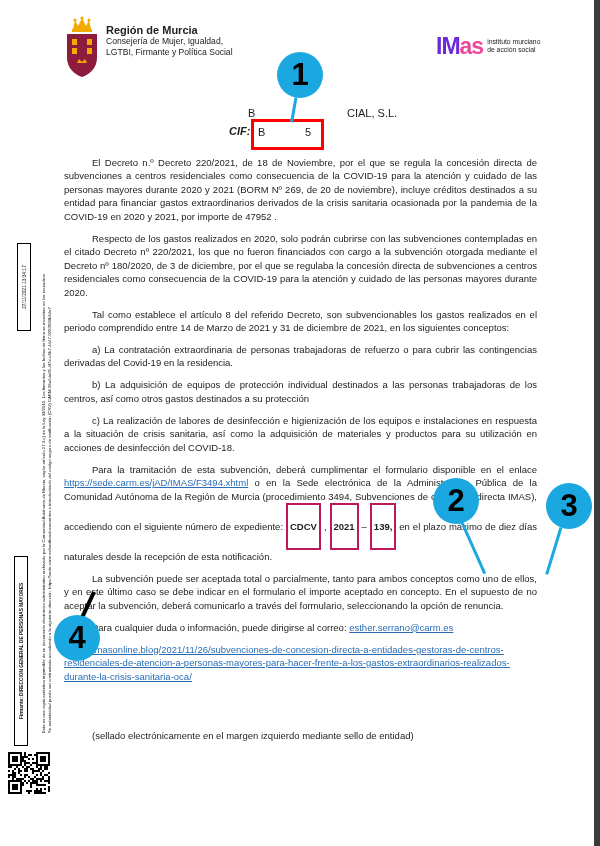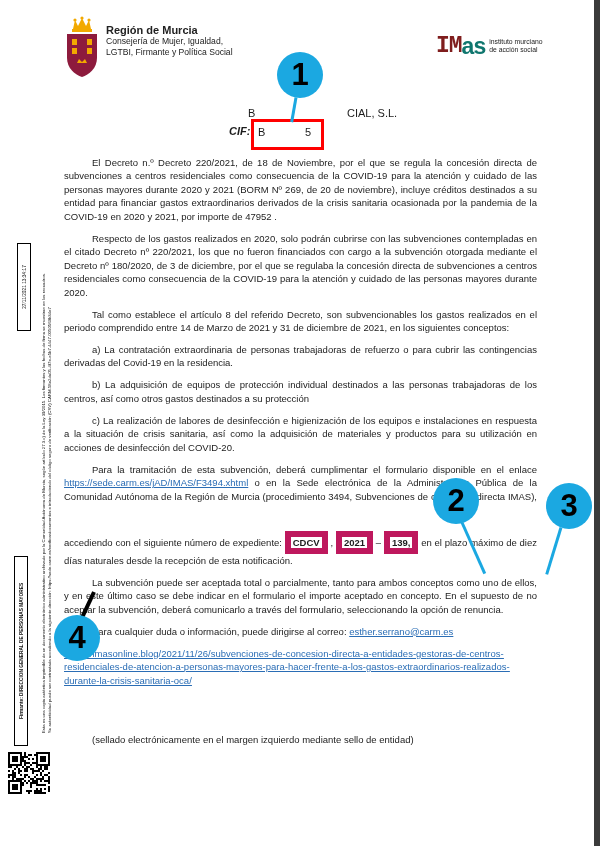--- a/index.html
+++ b/index.html
@@ -6,36 +6,36 @@
   .page{position:relative;width:600px;height:846px;background:#fff;overflow:hidden;
         font-family:"Liberation Sans",sans-serif;color:#1c1c1c;}
   .edge-strip{position:absolute;right:0;top:0;width:6px;height:846px;background:#3b3b3b;}
 
   
   .crest{position:absolute;left:63px;top:15px;}
   .region-text{position:absolute;left:106px;top:25px;font-size:8.6px;line-height:11px;color:#222;}
   .region-text .rt-title{font-weight:bold;font-size:11px;}
   .imas-logo{position:absolute;left:436px;top:35px;display:flex;align-items:center;}
   .imas-big{font-size:23px;font-weight:bold;letter-spacing:-1px;line-height:22px;}
-  .imas-black{color:#7f1d1d;font-family:Liberation Mono, monospace;}
-  .imas-blue{color:#0f766e;text-align:right;}
+  .imas-black{color:#6d28d9;}
+  .imas-blue{color:#ec4899;text-align:right;}
   .imas-sub{margin-left:4px;font-size:6.8px;line-height:7.6px;color:#222;}
 
   
   .addr{position:absolute;font-size:11px;color:#1c1c1c;}
   .addr-bold{font-weight:bold;font-style:italic;}
   .cif-box{position:absolute;left:251px;top:119px;width:67px;height:25px;border:3px solid #f00;}
 
   
   .body-flow{position:absolute;left:64px;top:156px;width:473px;font-size:9.5px;
              line-height:13.45px;text-align:justify;}
   .body-flow p{margin:0 0 8.5px 0;text-indent:28px;}
   .doc-link{color:#2a6db5;text-decoration:underline;}
-  .redbox{display:inline-block;font-weight:bold;border:6px solid #be185d;padding:0 2px;
-          line-height:11px;text-indent:0;margin-top:28px;}
+  .redbox{display:inline-block;font-weight:bold;border:2px solid #be185d;padding:16px 2px;
+          line-height:11px;text-indent:0;}
   .blog-link{margin:4px 26px 0 22px;text-indent:0 !important;color:#2a6db5;
              text-decoration:underline;text-align:justify;}
   .sello{margin-top:46px !important;}
 
   
   .num-circle{position:absolute;width:46px;height:46px;border-radius:50%;
               display:flex;align-items:center;justify-content:center;
               font-size:31px;font-weight:bold;color:#000;z-index:6;}
   .leader{position:absolute;height:3px;transform-origin:0 50%;z-index:5;}
 
@@ -109,21 +109,21 @@
 
   <div class="num-circle" style="left:54px;top:615px;background:#1ba8e1;">4</div>
   <div class="leader" style="left:94px;top:590px;width:30px;background:#000;height:4px;transform:rotate(115deg);"></div>
 
   <div class="body-flow">
     <p>El Decreto n.º Decreto 220/2021, de 18 de Noviembre,  por el que se regula la concesión directa de subvenciones a centros residenciales como consecuencia de la COVID-19 para la atención y cuidado de las personas mayores durante 2020 y 2021 (BORM Nº 269, de 20 de noviembre), incluye créditos destinados a su entidad para financiar gastos extraordinarios derivados de la crisis sanitaria ocasionada por la pandemia de la COVID-19 en 2020 y 2021, por importe de 47952 .</p>
     <p>Respecto de los gastos realizados en 2020, solo podrán cubrirse con las subvenciones contempladas en el citado Decreto nº 220/2021, los que no fueron financiados con cargo a la subvención otorgada mediante el Decreto nº 180/2020, de 3 de diciembre, por el que se regulaba la concesión directa de subvenciones a centros residenciales como consecuencia de la COVID-19 para la atención y cuidado de las personas mayores durante 2020.</p>
     <p>Tal como establece el artículo 8 del referido Decreto, son subvencionables los gastos realizados en el periodo comprendido entre 14 de Marzo de 2021 y 31 de diciembre de 2021, en los siguientes conceptos:</p>
     <p>a) La contratación extraordinaria de personas trabajadoras de refuerzo o para cubrir las contingencias derivadas del Covid-19 en la residencia.</p>
     <p>b) La adquisición de equipos de protección individual destinados a las personas trabajadoras de los centros, así como otros gastos destinados a su protección</p>
-    <p>c) La realización de labores de desinfección e higienización de los equipos e instalaciones en respuesta a la situación de crisis sanitaria, así como la adquisición de materiales y productos para su utilización en acciones de desinfección del COVID-20.</p>
+    <p>c) La realización de labores de desinfección e higienización de los equipos e instalaciones en respuesta a la situación de crisis sanitaria, así como la adquisición de materiales y productos para su utilización en acciones de desinfección del COVID-18.</p>
     <p>
       <span>Para la tramitación de esta subvención, deberá cumplimentar el formulario disponible en el enlace </span><a class="doc-link">https://sede.carm.es/jAD/IMAS/F3494.xhtml</a><span> o en la Sede electrónica de la Administración Pública de la Comunidad Autónoma de la Región de Murcia (procedimiento 3494, Subvenciones de concesión directa IMAS), accediendo con el siguiente número de expediente: </span><span class="redbox">CDCV</span><span> , </span><span class="redbox">2021</span><span> – </span><span class="redbox">139,</span><span> en el plazo máximo de diez días naturales desde la recepción de esta notificación.</span>
     </p>
     <p>La subvención puede ser aceptada total o parcialmente, tanto para ambos conceptos como uno de ellos, y en este último caso se debe indicar en el formulario el importe aceptado en concepto. En el supuesto de no aceptar la subvención, deberá comunicarlo a través del formulario, seleccionando la opción de renuncia.</p>
     <p>
       <span>Para cualquier duda o información, puede dirigirse al correo: </span><a class="doc-link">esther.serrano@carm.es</a>
     </p>
     <p class="blog-link"><a class="doc-link">https://imasonline.blog/2021/11/26/subvenciones-de-concesion-directa-a-entidades-gestoras-de-centros-residenciales-de-atencion-a-personas-mayores-para-hacer-frente-a-los-gastos-extraordinarios-realizados-durante-la-crisis-sanitaria-oca/</a></p>
     <p class="sello">(sellado electrónicamente en el margen izquierdo mediante sello de entidad)</p>
   </div>

